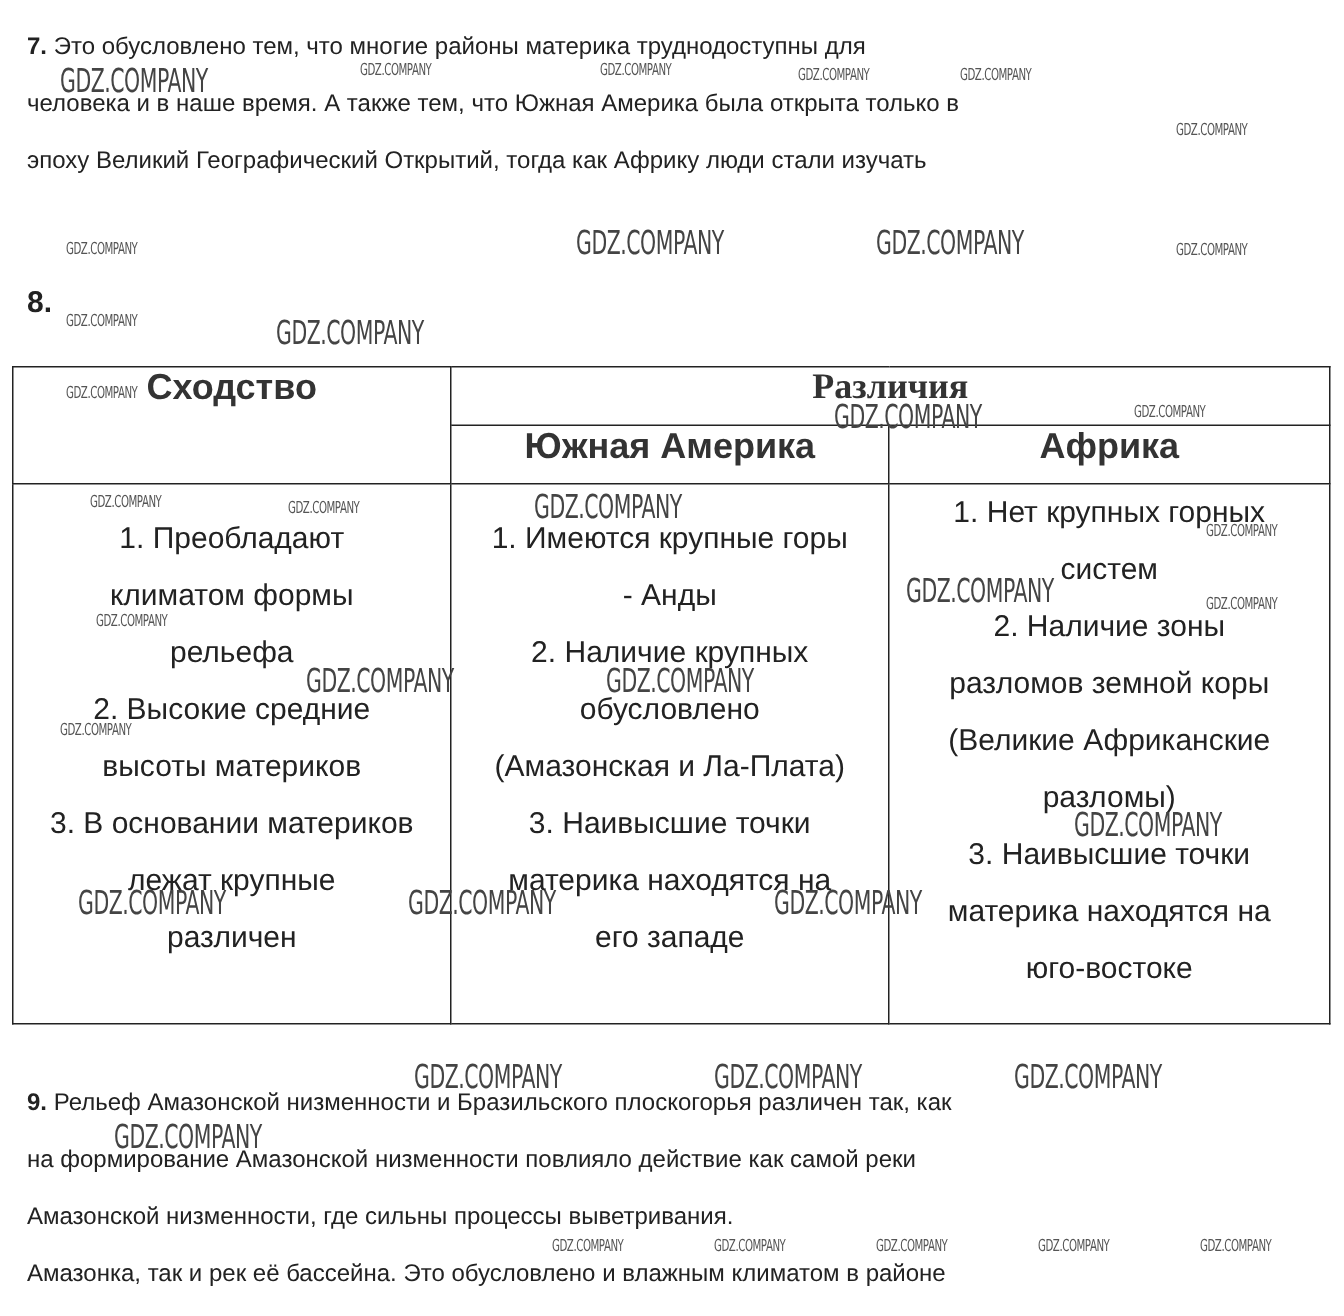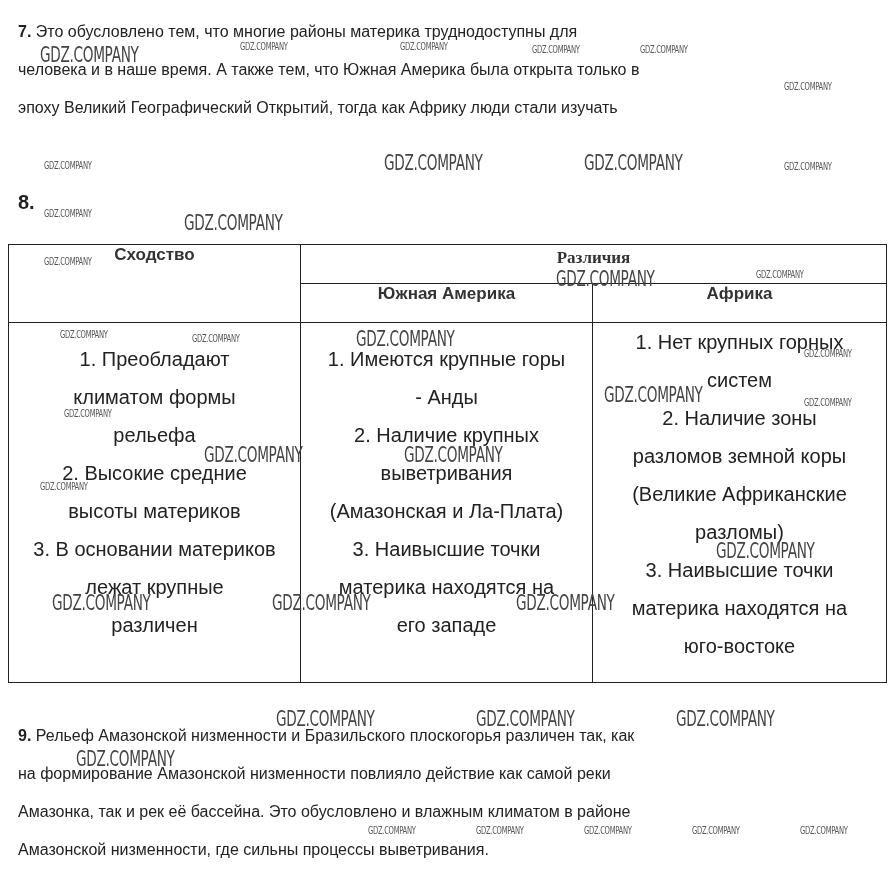--- a/index.html
+++ b/index.html
@@ -43,21 +43,21 @@
       table-layout: fixed;
     }
     table.cmp td, table.cmp th {
       border: 1px solid #222222;
       text-align: center;
       vertical-align: top;
       padding: 0;
     }
     table.cmp th {
       font-weight: bold;
-      font-size: 17px;
+      font-size: 24px;
       color: #333333;
     }
     th.sim-head {
       height: 77px;
       vertical-align: middle;
     }
     th.diff-head {
       height: 38px;
       vertical-align: middle;
       line-height: 26px;
@@ -128,21 +128,21 @@
       <span class="cline">2. Высокие средние</span>
       <span class="cline">высоты материков</span>
       <span class="cline">3. В основании материков</span>
       <span class="cline">лежат крупные</span>
       <span class="cline">различен</span>
     </td>
     <td class="cell c2">
       <span class="cline">1. Имеются крупные горы</span>
       <span class="cline">- Анды</span>
       <span class="cline">2. Наличие крупных</span>
-      <span class="cline">выветривания</span>
+      <span class="cline">обусловлено</span>
       <span class="cline">(Амазонская и Ла-Плата)</span>
       <span class="cline">3. Наивысшие точки</span>
       <span class="cline">материка находятся на</span>
       <span class="cline">его западе</span>
     </td>
     <td class="cell c3">
       <span class="cline">1. Нет крупных горных</span>
       <span class="cline">систем</span>
       <span class="cline">2. Наличие зоны</span>
       <span class="cline">разломов земной коры</span>
@@ -152,22 +152,22 @@
       <span class="cline">материка находятся на</span>
       <span class="cline">юго-востоке</span>
     </td>
   </tr>
 </tbody>
   </table>
 
 <div class="para" id="task9">
   <span class="line"><span class="num">9.</span><span> Рельеф Амазонской низменности и Бразильского плоскогорья различен так, как</span></span>
   <span class="line">на формирование Амазонской низменности повлияло действие как самой реки</span>
+  <span class="line">Амазонской низменности, где сильны процессы выветривания.</span>
   <span class="line">Амазонка, так и рек её бассейна. Это обусловлено и влажным климатом в районе</span>
-  <span class="line">Амазонской низменности, где сильны процессы выветривания.</span>
 </div>
 
 <span class="wm big" style="left:40px;top:42px;">GDZ.COMPANY</span>
 <span class="wm small" style="left:240px;top:40px;">GDZ.COMPANY</span>
 <span class="wm small" style="left:400px;top:40px;">GDZ.COMPANY</span>
 <span class="wm small" style="left:532px;top:43px;">GDZ.COMPANY</span>
 <span class="wm small" style="left:640px;top:43px;">GDZ.COMPANY</span>
 <span class="wm small" style="left:784px;top:80px;">GDZ.COMPANY</span>
 <span class="wm small" style="left:44px;top:159px;">GDZ.COMPANY</span>
 <span class="wm big" style="left:384px;top:150px;">GDZ.COMPANY</span>

